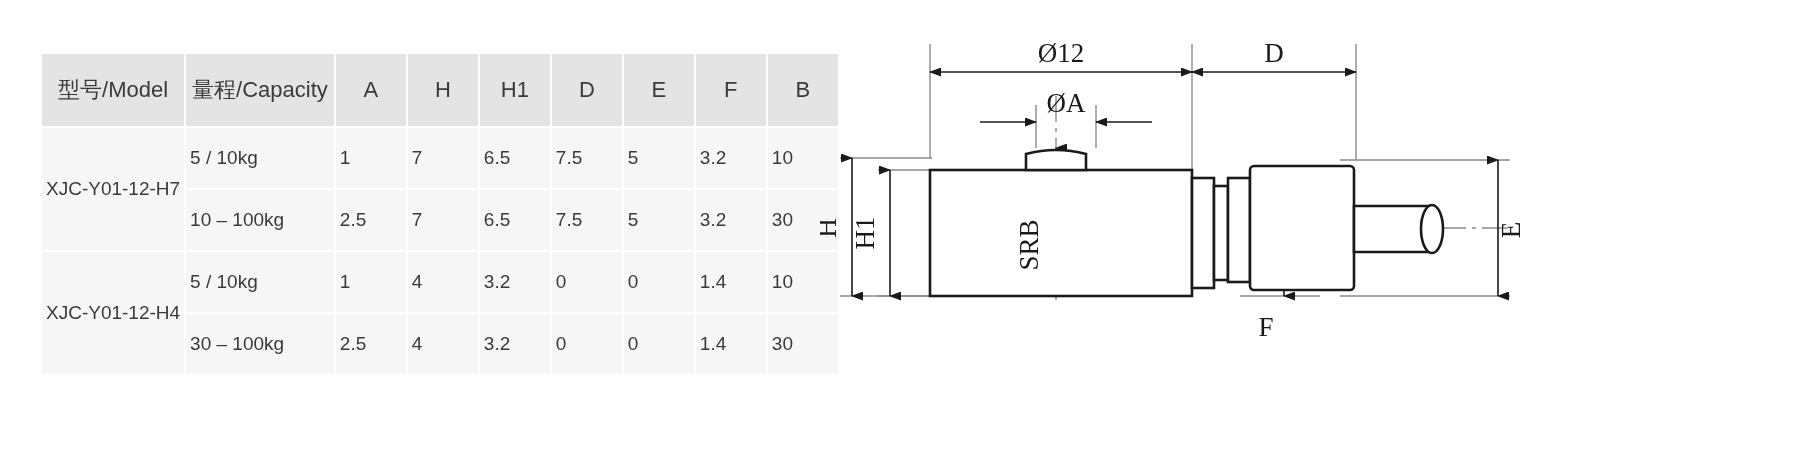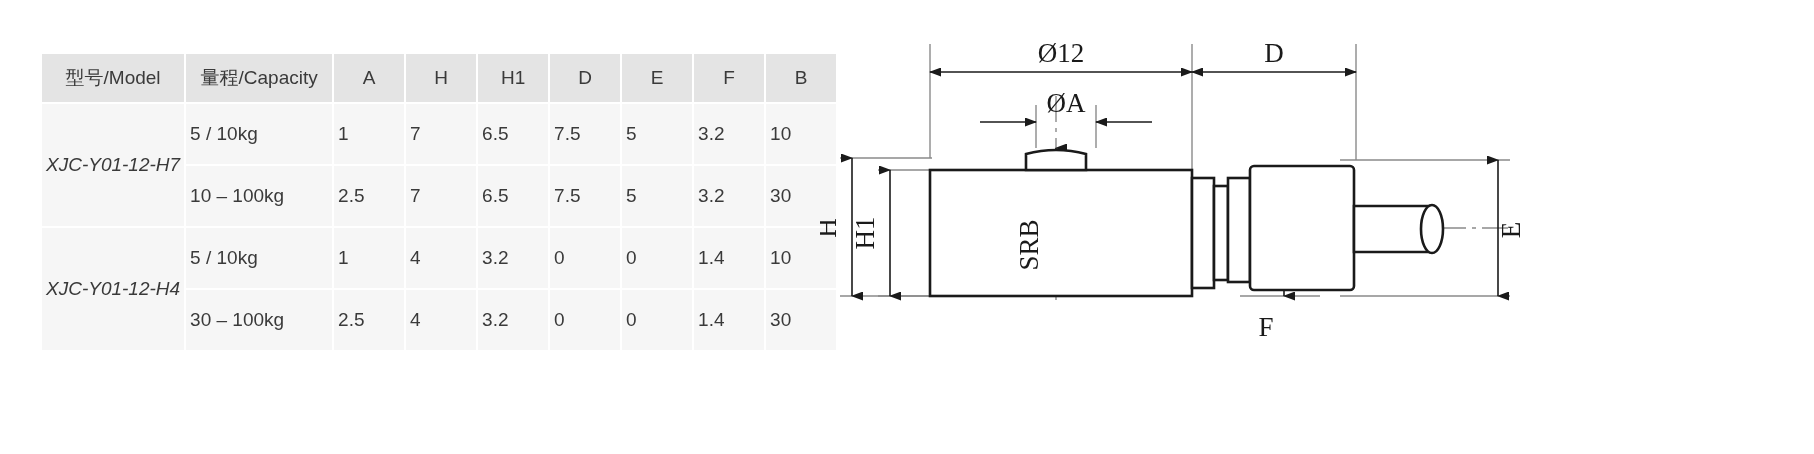--- a/index.html
+++ b/index.html
@@ -17,42 +17,41 @@
   }
   table.spec{
     border-collapse:separate;
     border-spacing:2px;
     table-layout:fixed;
   }
   table.spec th{
     background:#e4e4e4;
     color:#3a3a3a;
     font-weight:400;
-    font-size:19px;
+    font-size:22px;
     height:48px;
     text-align:center;
     vertical-align:middle;
-    padding:0 6px;
+    padding:12px 6px;
     white-space:nowrap;
   }
   table.spec td{
     background:#f6f6f6;
     color:#3a3a3a;
     font-weight:400;
     font-size:19px;
     height:60px;
     text-align:left;
     vertical-align:middle;
     padding:0 4px;
     white-space:nowrap;
   }
   td.model-cell{
     font-size:19px;
     letter-spacing:0px;
-    font-style:italic;
   }
   
   col.c-model{width:138px;}
   col.c-cap{width:146px;}
   col.c-num{width:70px;}
 
   
   .drawing{
     position:absolute;left:820px;top:0px;
     width:994px;height:422px;

